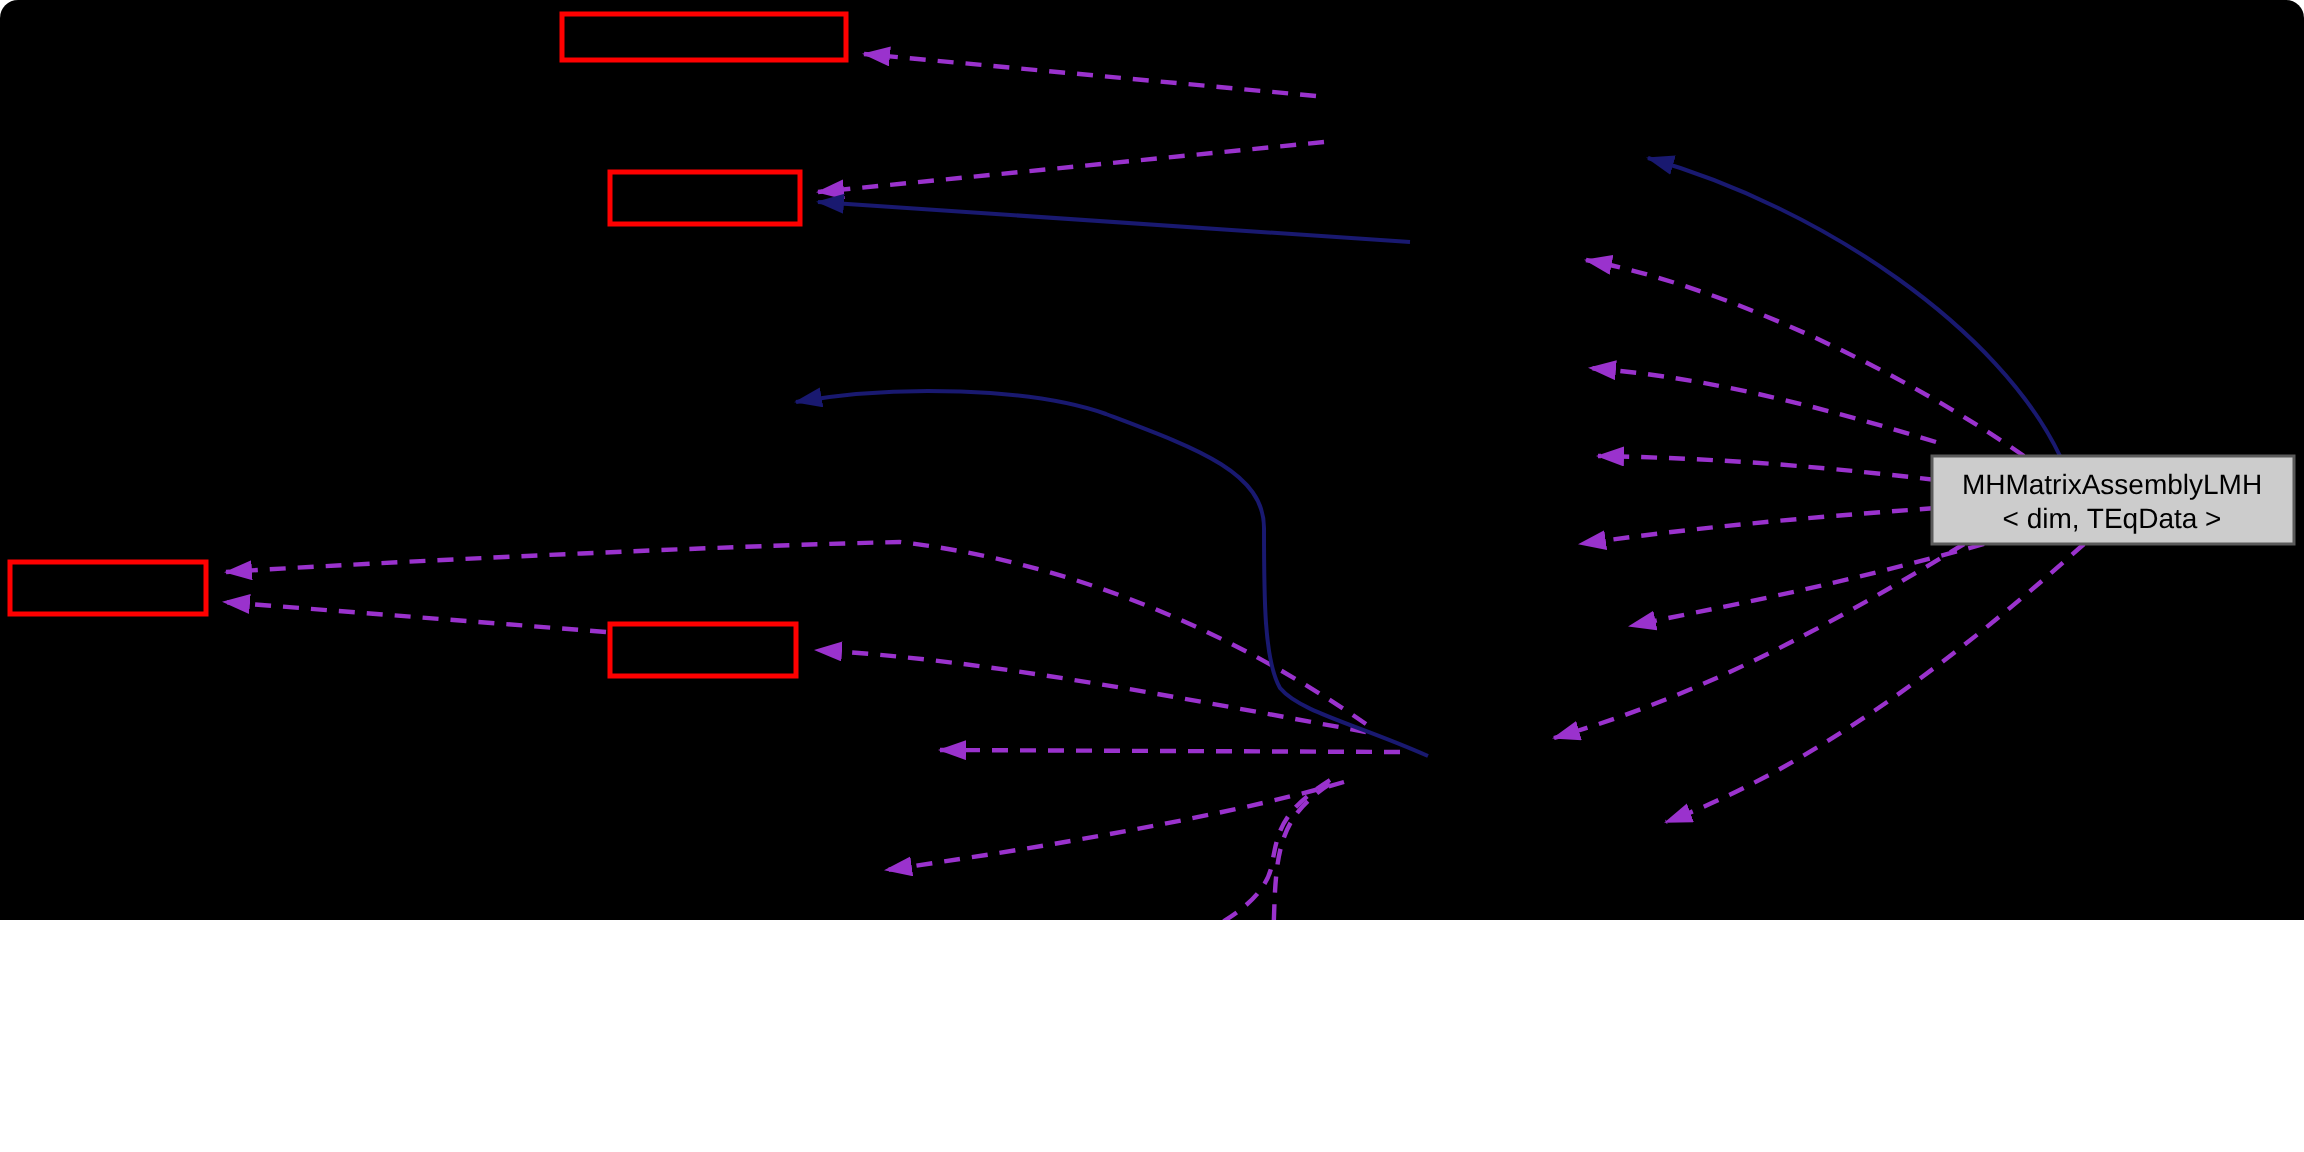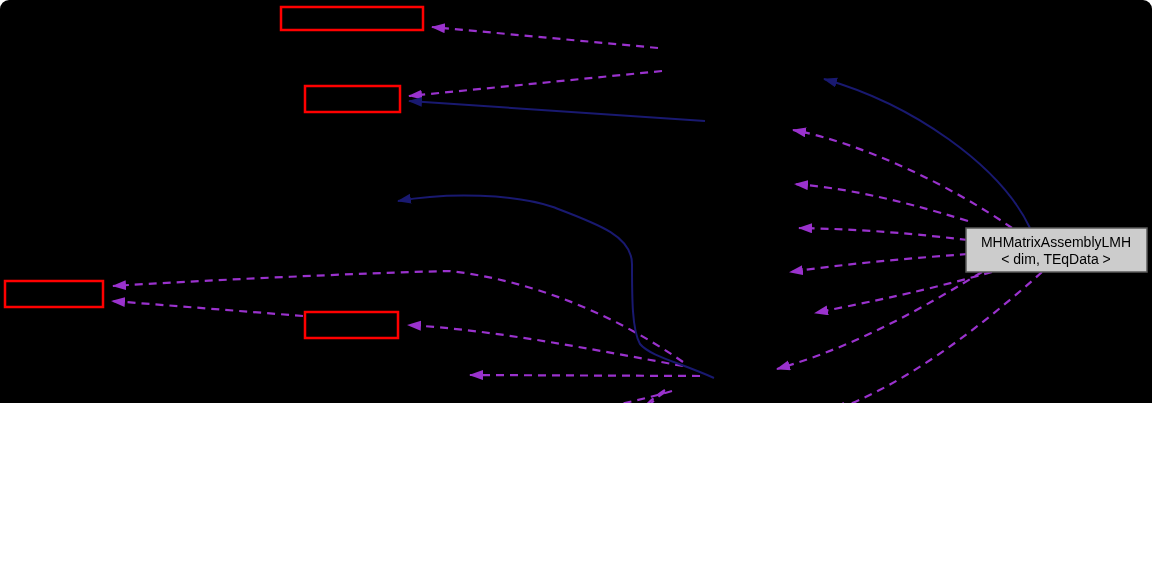--- a/index.html
+++ b/index.html
@@ -7,21 +7,21 @@
     --page: #ffffff;
     --node-border: #ff0000;
     --main-node-fill: #cccccc;
     --main-node-border: #5a5a5a;
     --main-node-text: #000000;
     --usage-edge: #9a32cd;
     --inheritance-edge: #191970;
   }
   html, body { margin: 0; padding: 0; background: var(--page); }
   .canvas {
-    width: 1152px; height: 403px;
+    width: 1152px; height: 460px;
     position: relative;
     font-family: "Liberation Sans", sans-serif;
   }
   svg { display: block; }
   .bg-rect { fill: var(--background); }
   .class-box { fill: none; stroke: var(--node-border); stroke-width: 2.5; }
   .main-box { fill: var(--main-node-fill); stroke: var(--main-node-border); stroke-width: 1.5; }
   .main-label {
     fill: var(--main-node-text);
     font-family: "Liberation Sans", sans-serif;

